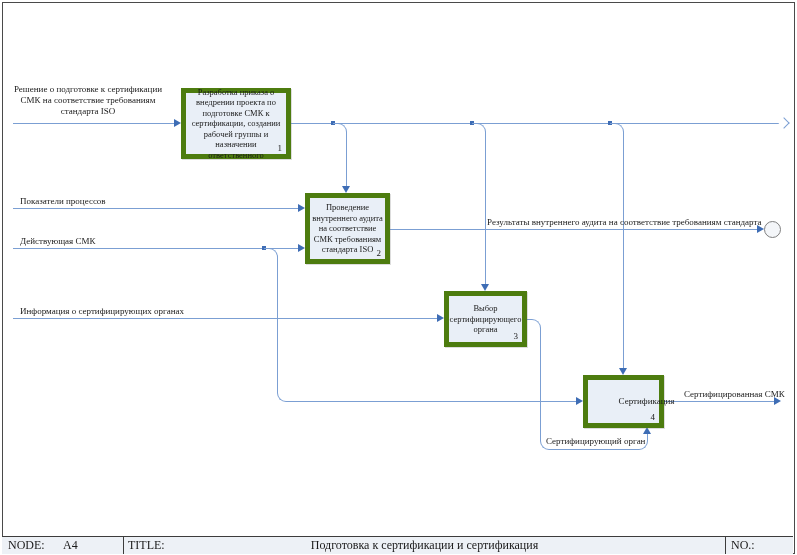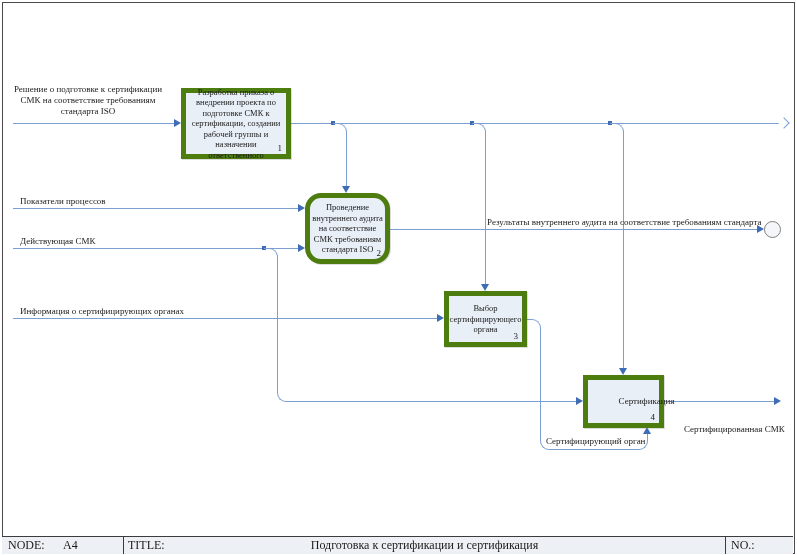--- a/index.html
+++ b/index.html
@@ -97,29 +97,29 @@
 
   <div class="corner c-tr" style="left:527px;top:319px;"></div>
   <div class="vline" style="left:540px;top:332px;height:105px;"></div>
   <div class="corner c-bl" style="left:540px;top:436px;"></div>
   <div class="hline" style="left:553px;top:449px;width:82px;"></div>
   <div class="corner c-br" style="left:634px;top:436px;"></div>
   <div class="vline" style="left:647px;top:433px;height:4px;"></div>
   <div class="arr-u" style="left:643px;top:427px;"></div>
   <div class="lbl" style="left:546px;top:436px;">Сертифицирующий орган</div>
 
-  <div class="lbl" style="left:684px;top:389px;margin-top:35px;">Сертифицированная СМК</div>
+  <div class="lbl" style="left:684px;top:389px;">Сертифицированная СМК</div>
   <div class="hline" style="left:664px;top:401px;width:112px;"></div>
   <div class="arr-r" style="left:774px;top:397px;"></div>
 
   <div class="box" style="left:181px;top:88px;width:110px;height:71px;">
     <span>Разработка приказа о внедрении проекта по подготовке СМК к сертификации, создании рабочей группы и назначении ответственного</span>
     <span class="num">1</span>
   </div>
-  <div class="box" style="left:305px;top:193px;width:85px;height:71px;border-radius:16px;">
+  <div class="box" style="left:305px;top:193px;width:85px;height:71px;">
     <span>Проведение внутреннего аудита на соответствие СМК требованиям стандарта ISO</span>
     <span class="num">2</span>
   </div>
   <div class="box" style="left:444px;top:291px;width:83px;height:56px;">
     <span>Выбор сертифицирующего органа</span>
     <span class="num">3</span>
   </div>
   <div class="box" style="left:583px;top:375px;width:81px;height:53px;font-size:9px;padding-left:48px;">
     <span>Сертификация</span>
     <span class="num">4</span>

